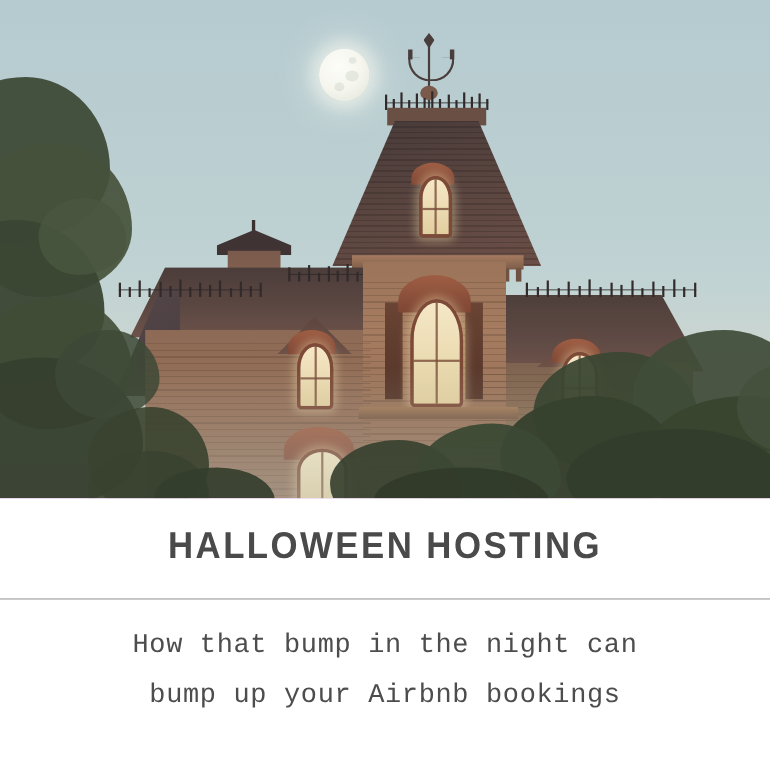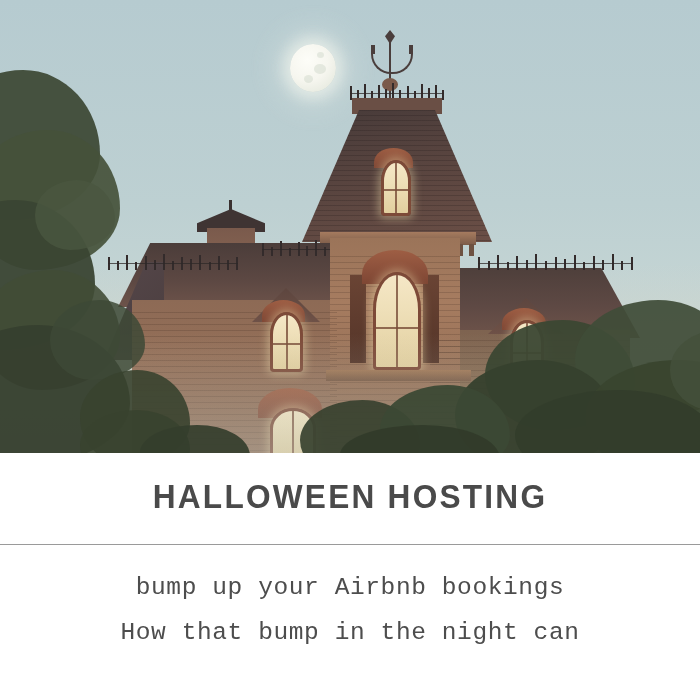--- a/index.html
+++ b/index.html
@@ -458,19 +458,19 @@
 
   </div>
 
   <div id="caption">
 
     <div id="heading">HALLOWEEN HOSTING</div>
 
     <div id="divider"></div>
 
     <div id="subtitle">
+      <span>How that bump in the night can</span>
       <span>bump up your Airbnb bookings</span>
-      <span>How that bump in the night can</span>
     </div>
 
   </div>
 
 </div>
 
 </body></html>

